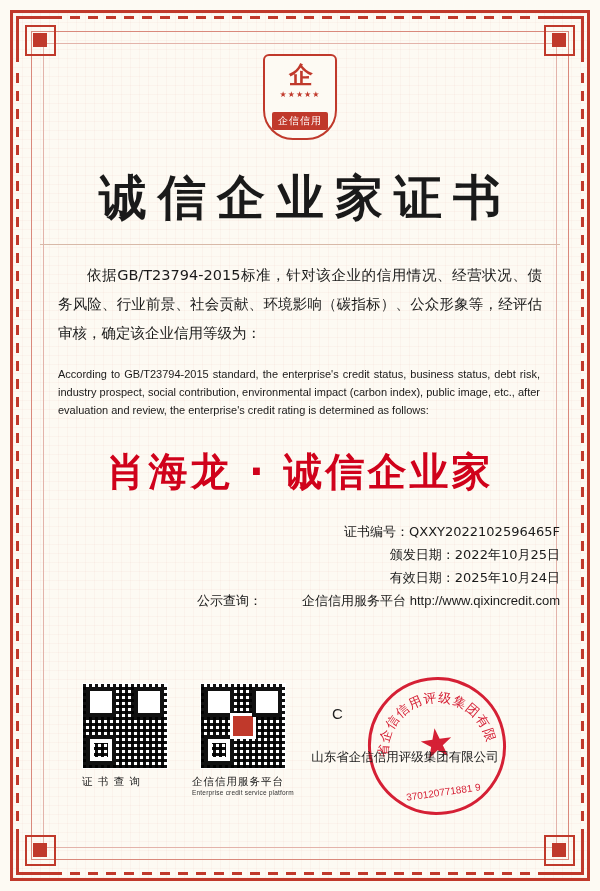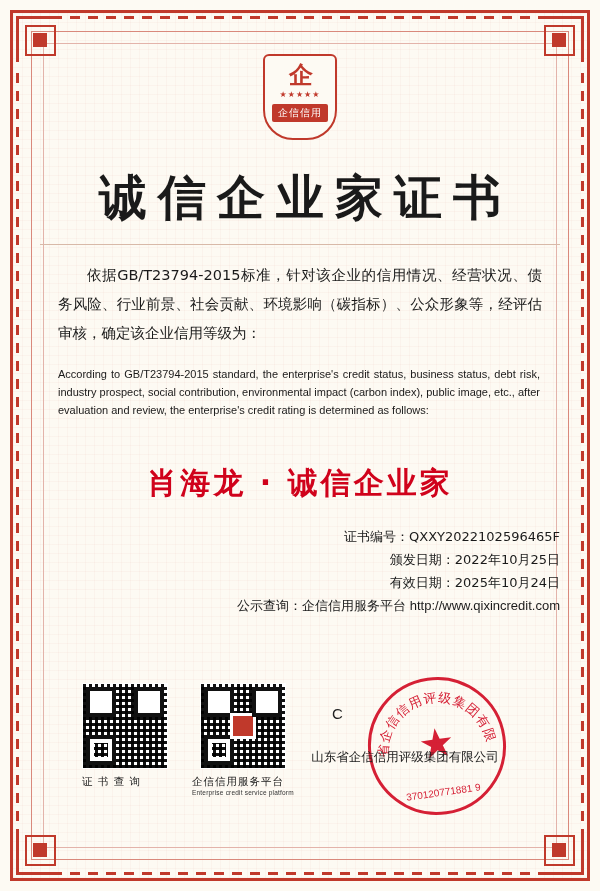--- a/index.html
+++ b/index.html
@@ -120,21 +120,21 @@
     font-weight: bold;
     letter-spacing: -2px;
   }
   .emblem-stars {
     color: #c0392b;
     font-size: 8px;
     letter-spacing: 1px;
     margin-top: 3px;
   }
   .emblem-banner {
-    margin-top: 5px;
+    margin-top: 13px;
     background: #c0392b;
     color: #fff;
     font-size: 10px;
     padding: 2px 6px;
     border-radius: 2px;
     letter-spacing: 1px;
   }
 
   .title {
     margin-top: 26px;
@@ -175,40 +175,40 @@
   .para-en {
     margin: 18px 20px 0 18px;
     font-size: 11px;
     line-height: 1.62;
     color: #1a1a1a;
     text-align: justify;
     font-family: "Liberation Sans", sans-serif;
   }
 
   .award {
-    margin-top: 44px;
-    font-size: 30px;
+    margin-top: 26px;
+    font-size: 39px;
     font-weight: bold;
     color: #d0021b;
     letter-spacing: 3px;
     font-family: "DejaVu Sans", "Liberation Sans", sans-serif;
   }
 
   .meta {
     margin: 22px 0 0 44px;
     text-align: right;
     font-size: 13px;
     line-height: 1.75;
     color: #1a1a1a;
     font-family: "DejaVu Sans", "Liberation Sans", sans-serif;
   }
   .meta-row { white-space: nowrap; }
   .meta-label { display: inline-block; }
   .meta-value { display: inline-block; }
-  .meta-url { font-family: "Liberation Sans", sans-serif; }
+  .meta-url { font-family: "Liberation Sans", sans-serif; margin-left: 40px; }
 
   
   .bottom {
     position: absolute;
     left: 0; right: 0; bottom: 6px;
     height: 168px;
   }
 
   .qr-block {
     position: absolute;

